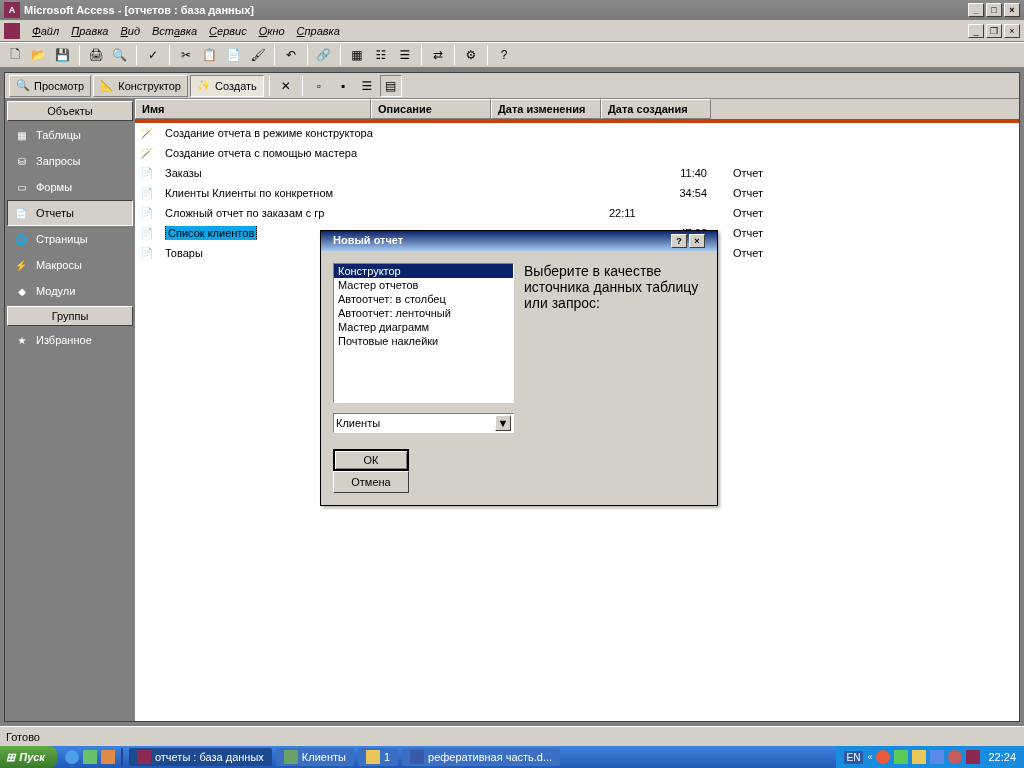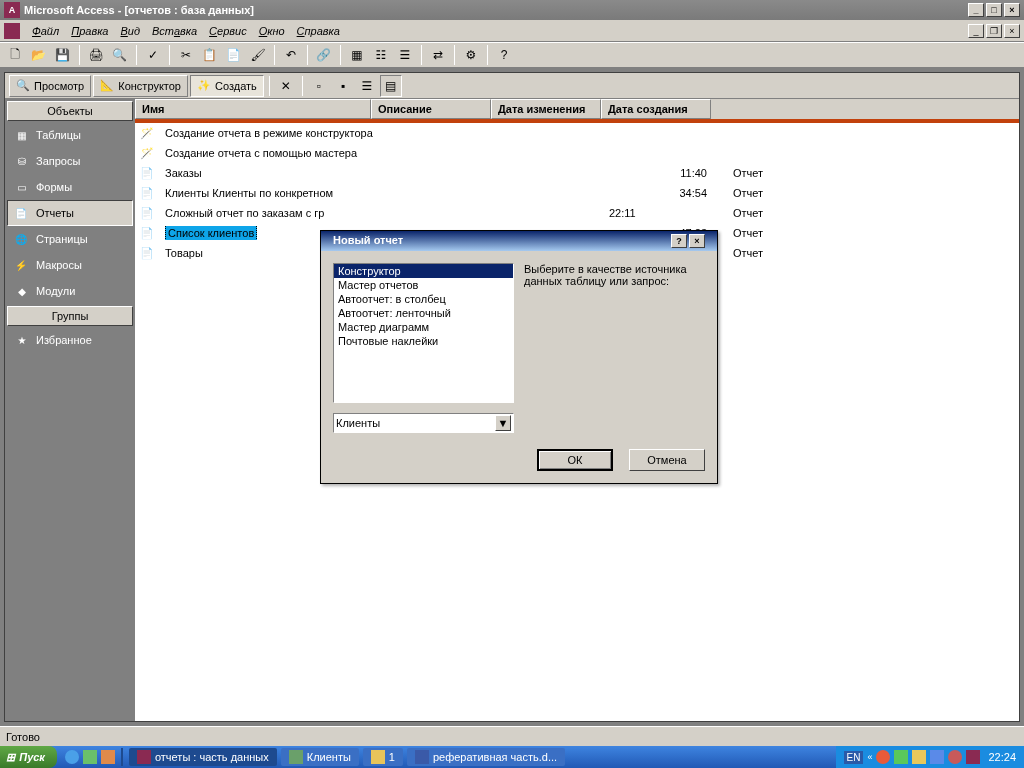--- a/index.html
+++ b/index.html
@@ -40,24 +40,24 @@
   .dialog { position:absolute; left:320px; top:162px; width:398px; background:#d4d0c8; border:1px solid #000; box-shadow:2px 2px 3px rgba(0,0,0,.3); z-index:10; }
   .dlg-title { background:linear-gradient(#0a246a,#a6caf0); color:#fff; font-weight:bold; padding:3px 12px; display:flex; align-items:flex-start; }
   .dlg-title .win-controls { margin-left:auto; }
   .dlg-body { padding:12px; display:grid; grid-template-columns:1fr 1fr; gap:10px; }
   .dlg-preview { border:1px solid #808080; border-right-color:#fff; border-bottom-color:#fff; background:#d4d0c8; height:140px; display:flex; flex-direction:column; align-items:center; justify-content:center; padding:8px; text-align:center; }
   .dlg-preview-ico { width:40px; height:40px; margin-bottom:8px; background:#fff; border:1px solid #888; position:relative; }
   .dlg-preview-ico::after { content:""; position:absolute; left:6px; top:6px; width:40px; height:40px; background:#e0e0d0; border:1px solid #888; }
   .dlg-list { border:1px solid #808080; border-right-color:#fff; border-bottom-color:#fff; background:#fff; height:140px; overflow:auto; }
   .dlg-list-item { padding:1px 4px; cursor:pointer; white-space:nowrap; }
   .dlg-list-item.sel { background:#0a246a; color:#fff; }
-  .dlg-src-label { font-size:11px; padding-right:6px; }
+  .dlg-src-label { font-size:14px; padding-right:6px; }
   .dlg-combo { border:1px solid #808080; border-right-color:#fff; border-bottom-color:#fff; background:#fff; height:20px; display:flex; align-items:center; padding:0 2px; }
   .dlg-combo-btn { width:16px; height:16px; background:#d4d0c8; border:1px solid #fff; border-right-color:#404040; border-bottom-color:#404040; margin-left:auto; text-align:center; line-height:14px; cursor:pointer; }
-  .dlg-buttons { grid-column:1 / span 2; display:flex; justify-content:flex-end; gap:16px; padding-top:6px; }
+  .dlg-buttons { grid-column:1 / span 2; display:flex; justify-content:flex-end; gap:0; padding-top:6px;flex-direction:column; }
   .dlg-btn { width:76px; height:22px; background:#d4d0c8; border:1px solid #fff; border-right-color:#404040; border-bottom-color:#404040; cursor:pointer; }
   .dlg-btn.default { border:2px solid #000; box-shadow: inset 1px 1px 0 #fff, inset -1px -1px 0 #808080; }
   
   .statusbar { position:absolute; bottom:22px; left:0; right:0; height:20px; background:#d4d0c8; border-top:1px solid #fff; padding:2px 6px; display:flex; align-items:center; }
   
   .taskbar { position:absolute; bottom:0; left:0; right:0; height:22px; background:linear-gradient(#3e84e0,#2159b5); display:flex; align-items:center; padding:0; color:#fff; }
   .start-btn { background:linear-gradient(#5fa845,#3a7a2a); height:22px; padding:0 12px 0 6px; display:flex; align-items:center; gap:4px; font-weight:bold; font-style:italic; border-radius:0 8px 8px 0; cursor:pointer; }
   .task-item { background:#3a6fc4; height:18px; margin:0 2px; padding:0 8px; display:flex; align-items:center; gap:4px; border-radius:2px; cursor:pointer; max-width:160px; overflow:hidden; white-space:nowrap; }
   .task-item.active { background:#1d4a8f; }
   .tb-ico { width:14px; height:14px; background:#fff3; display:inline-block; }
@@ -293,21 +293,21 @@
     <span>⊞</span>
     <span>Пуск</span>
   </div>
   <div style="width:6px"></div>
   <span class="tb-ico" style="margin:0 2px;background:#4aa0e8;border-radius:50%"></span>
   <span class="tb-ico" style="margin:0 2px;background:#6ac06a"></span>
   <span class="tb-ico" style="margin:0 2px;background:#e08a4a"></span>
   <div style="width:2px;height:18px;background:#1d4a8f;margin:0 4px"></div>
   <div class="task-item active">
       <span class="tb-ico" style="background:#8a2a52"></span>
-      <span>отчеты : часть данных</span>
+      <span>отчеты : база данных</span>
     </div>
   <div class="task-item">
       <span class="tb-ico" style="background:#6aa06a"></span>
       <span>Клиенты</span>
     </div>
   <div class="task-item">
       <span class="tb-ico" style="background:#e8c45a"></span>
       <span>1</span>
     </div>
   <div class="task-item">

